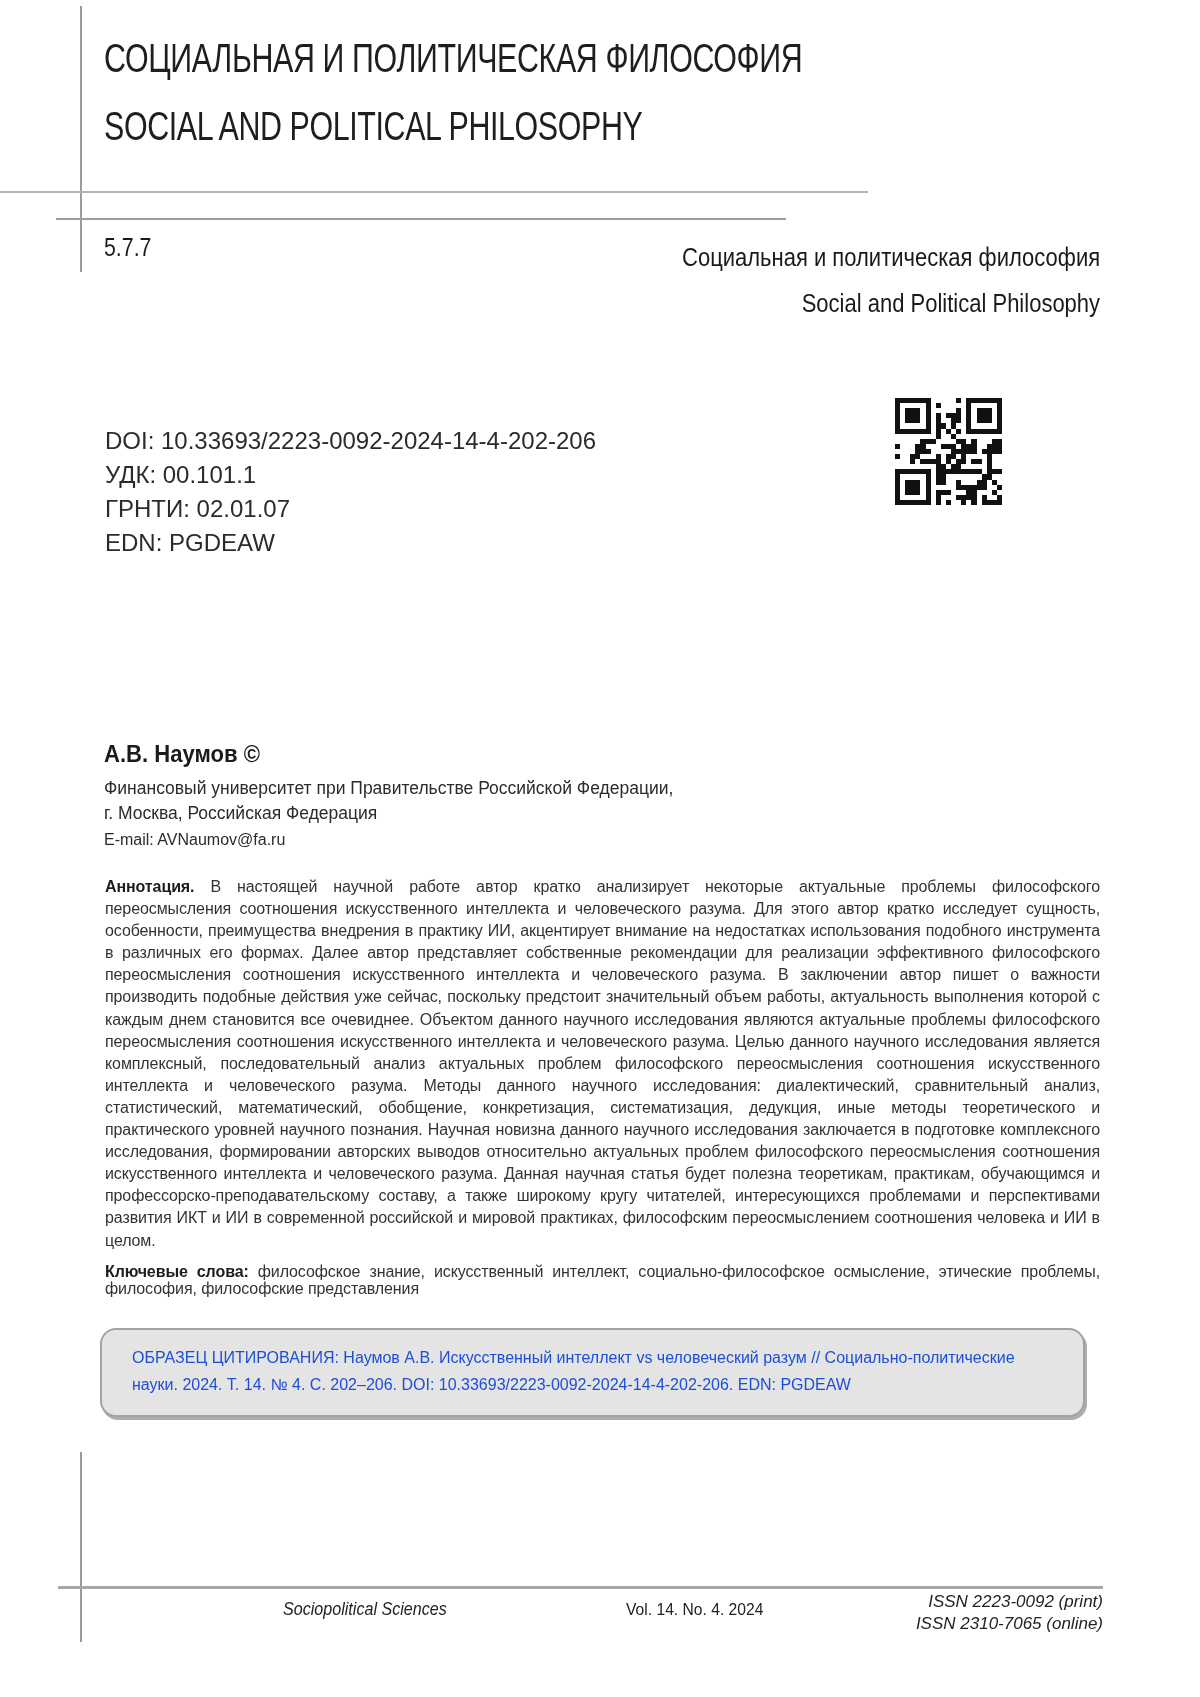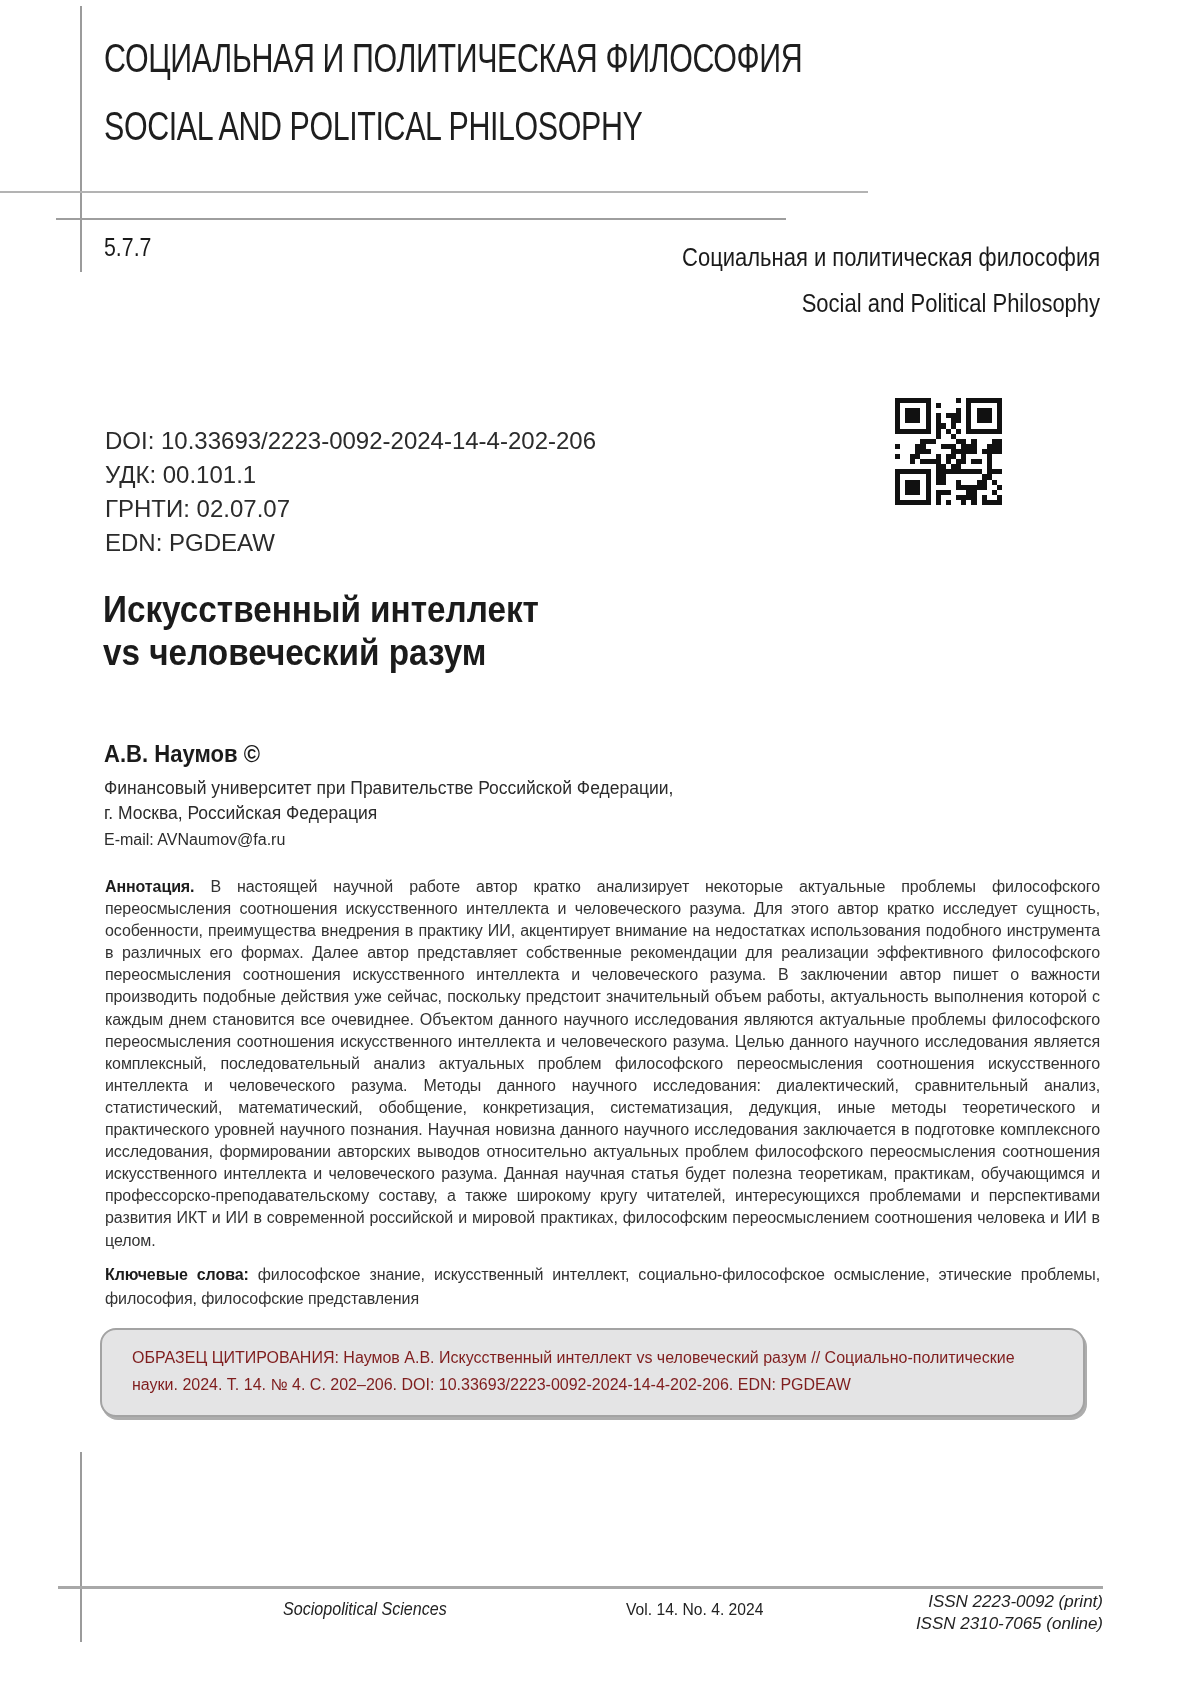--- a/index.html
+++ b/index.html
@@ -33,32 +33,32 @@
   .author { left:104px; top:740px; font-size:24px; font-weight:bold; color:#1b1b1b; }
   .affil { left:104px; top:776px; font-size:17.5px; line-height:24.5px; color:#2b2b2b; }
   .email { left:104px; top:831px; font-size:16px; color:#2b2b2b; }
 
   
   .abstract {
     left:105px; top:876px; width:995px; font-size:16px; line-height:22.1px;
     color:#333; text-align:justify; letter-spacing:-0.1px;
   }
   .keywords {
-    left:105px; top:1263px; width:995px; font-size:16px; line-height:24px;
+    left:105px; top:1263px; width:995px; font-size:16px; line-height:17px;
     color:#333; text-align:justify; letter-spacing:-0.1px;
   }
   .abstract b, .keywords b { color:#1c1c1c; }
 
   
   .citation {
     left:100px; top:1328px; width:985px; box-sizing:border-box;
     background:#e4e4e5; border:2px solid #a3a3a3; border-radius:16px;
     box-shadow:2px 3px 0 #adadad;
     padding:15px 30px 17px 30px;
-    font-size:16px; line-height:26.5px; color:#7f1d1d; text-align:left;
+    font-size:16px; line-height:26.5px; color:#1d4ed8; text-align:left;
   }
 
   
   .f-page { left:110px; top:1692px; font-size:21px; color:#4a4a4a; }
   .f-journal { left:283px; top:1599px; font-size:17.5px; font-style:italic; color:#222; }
   .f-vol { left:626px; top:1600px; font-size:17px; color:#222; }
   .f-issn { right:97px; top:1591px; font-size:17px; line-height:22px; color:#222; text-align:right;font-style:italic; }
 </style>
 </head>
 <body>
@@ -80,21 +80,21 @@
     <span class="cond" style="transform:scaleX(0.82);">5.7.7</span>
   </div>
   <div class="abs sect-names">
     <div><span class="cond-r" style="transform:scaleX(0.88);">Социальная и политическая философия</span></div>
     <div><span class="cond-r" style="transform:scaleX(0.88);">Social and Political Philosophy</span></div>
   </div>
 
   <div class="abs meta">
     <div>DOI: 10.33693/2223-0092-2024-14-4-202-206</div>
     <div>УДК: 00.101.1</div>
-    <div>ГРНТИ: 02.07.07</div>
+    <div>ГРНТИ: 02.01.07</div>
     <div>EDN: PGDEAW</div>
   </div>
 
   <div class="abs qr"><svg viewBox="0 0 21 21" xmlns="http://www.w3.org/2000/svg" fill="#111">
         <rect x="0" y="0" width="1" height="1"></rect>
         <rect x="1" y="0" width="1" height="1"></rect>
         <rect x="2" y="0" width="1" height="1"></rect>
         <rect x="3" y="0" width="1" height="1"></rect>
         <rect x="4" y="0" width="1" height="1"></rect>
         <rect x="5" y="0" width="1" height="1"></rect>
@@ -310,24 +310,20 @@
         <rect x="8" y="20" width="1" height="1"></rect>
         <rect x="10" y="20" width="1" height="1"></rect>
         <rect x="13" y="20" width="1" height="1"></rect>
         <rect x="15" y="20" width="1" height="1"></rect>
         <rect x="17" y="20" width="1" height="1"></rect>
         <rect x="18" y="20" width="1" height="1"></rect>
         <rect x="19" y="20" width="1" height="1"></rect>
         <rect x="20" y="20" width="1" height="1"></rect>
       </svg></div>
 
-  <div class="abs title">
-    <div><span class="cond" style="transform:scaleX(0.9);">Искусственный интеллект</span></div>
-    <div><span class="cond" style="transform:scaleX(0.9);">vs человеческий разум</span></div>
-  </div>
 
   <div class="abs author">
     <span class="cond" style="transform:scaleX(0.92);">А.В. Наумов ©</span>
   </div>
 
   <div class="abs affil">
     <div>Финансовый университет при Правительстве Российской Федерации,</div>
     <div>г. Москва, Российская Федерация</div>
   </div>
 

